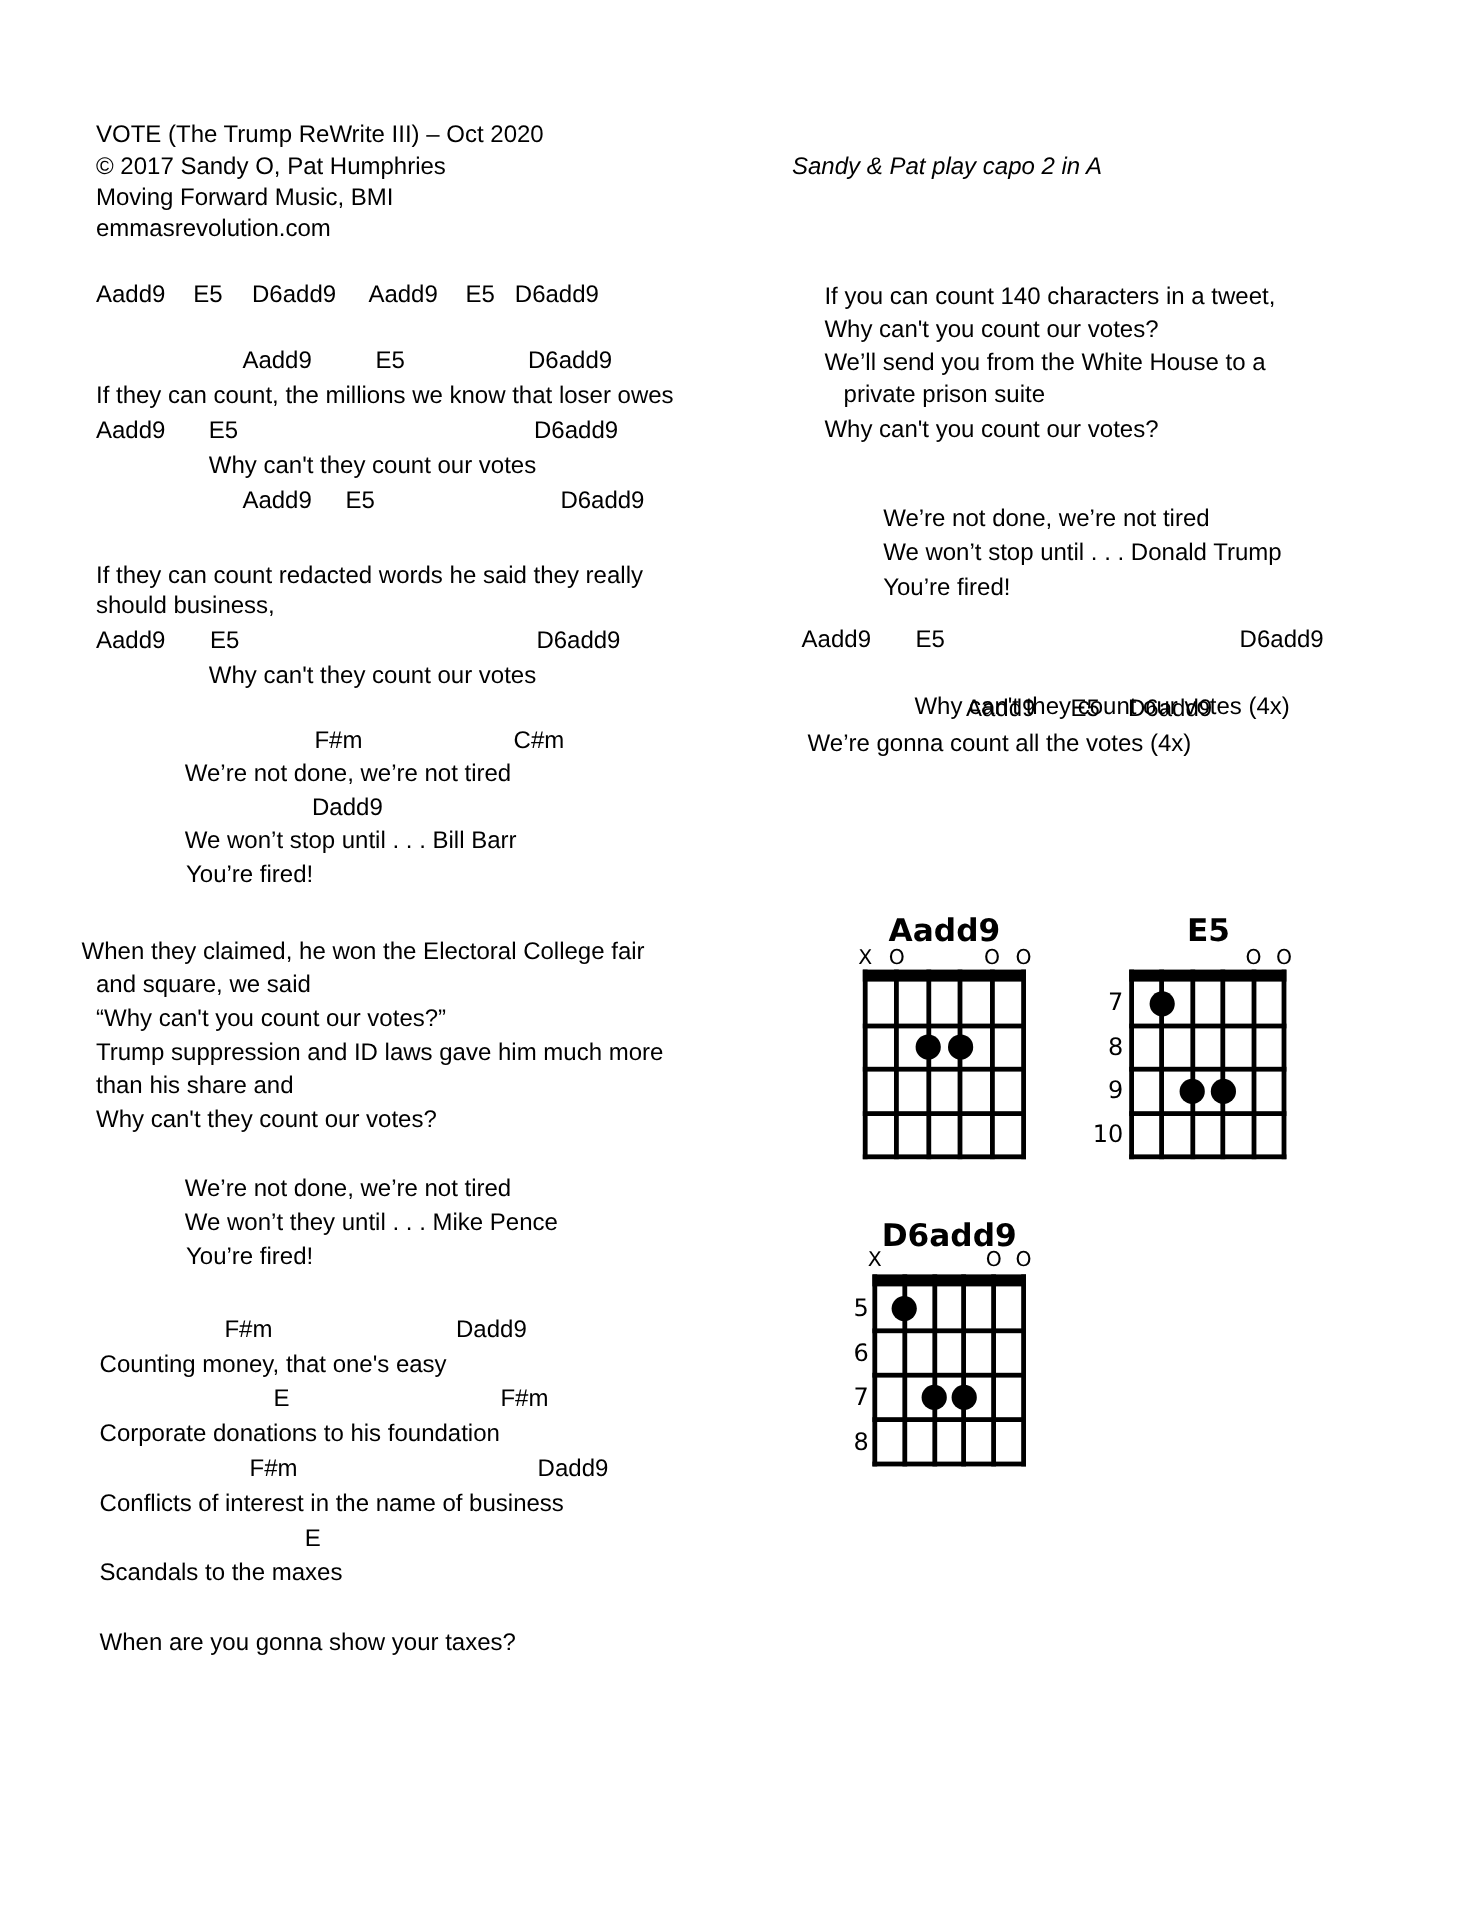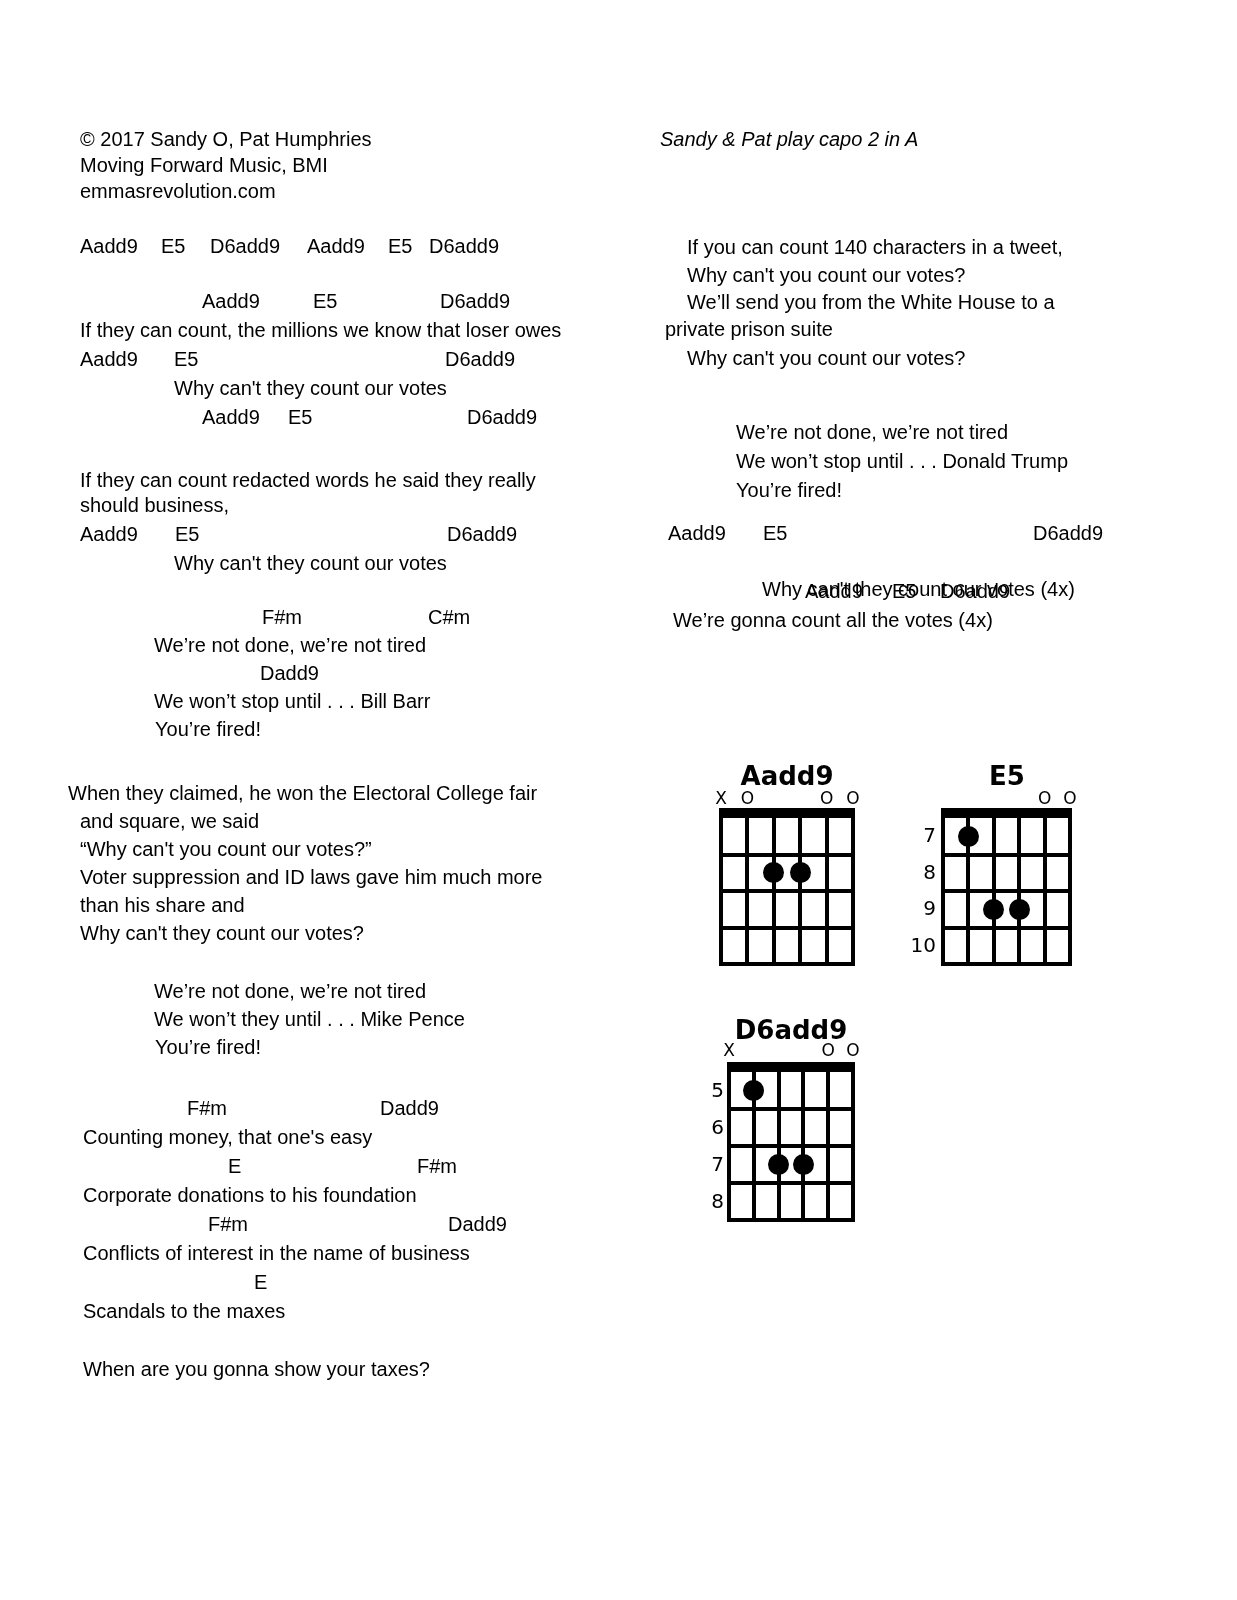--- a/index.html
+++ b/index.html
@@ -15,20 +15,21 @@
              font-size:17px;line-height:18px;}
   .dg-nut,.dg-string,.dg-fret{position:absolute;background:#000;}
   .dg-dot{position:absolute;background:#000;border-radius:50%;}
   .dg-fretnum{position:absolute;text-align:right;font-family:"DejaVu Sans",sans-serif;
               font-size:20px;line-height:24px;}
 </style>
 </head>
 <body>
 
 <div class="page">
+  <div class="hline" style="top:99px;left:80px">VOTE (The Trump ReWrite III) – Oct 2020</div>
   <div class="hline" style="top:126px;left:80px">© 2017 Sandy O, Pat Humphries</div>
   <div class="hline ital" style="top:126px;left:660px">Sandy &amp; Pat play capo 2 in A</div>
   <div class="hline" style="top:152px;left:80px">Moving Forward Music, BMI</div>
   <div class="hline" style="top:178px;left:80px">emmasrevolution.com</div>
 
   <div id="lines-layer">
       <span class="seg" style="left: 80px; top: 233px;">Aadd9</span>
       <span class="seg" style="left: 161px; top: 233px;">E5</span>
       <span class="seg" style="left: 210px; top: 233px;">D6add9</span>
       <span class="seg" style="left: 307px; top: 233px;">Aadd9</span>
@@ -53,42 +54,42 @@
       <span class="seg" style="left: 174px; top: 550px;">Why can't they count our votes</span>
       <span class="seg" style="left: 262px; top: 604px;">F#m</span>
       <span class="seg" style="left: 428px; top: 604px;">C#m</span>
       <span class="seg" style="left: 154px; top: 632px;">We’re not done, we’re not tired</span>
       <span class="seg" style="left: 260px; top: 660px;">Dadd9</span>
       <span class="seg" style="left: 154px; top: 688px;">We won’t stop until . . . Bill Barr</span>
       <span class="seg" style="left: 155px; top: 716px;">You’re fired!</span>
       <span class="seg" style="left: 68px; top: 780px;">When they claimed, he won the Electoral College fair</span>
       <span class="seg" style="left: 80px; top: 808px;">and square, we said</span>
       <span class="seg" style="left: 80px; top: 836px;">“Why can't you count our votes?”</span>
-      <span class="seg" style="left: 80px; top: 864px;">Voter suppression and ID laws gave him much more</span>
+      <span class="seg" style="left: 80px; top: 864px;">Trump suppression and ID laws gave him much more</span>
       <span class="seg" style="left: 80px; top: 892px;">than his share and</span>
       <span class="seg" style="left: 80px; top: 920px;">Why can't they count our votes?</span>
       <span class="seg" style="left: 154px; top: 978px;">We’re not done, we’re not tired</span>
       <span class="seg" style="left: 154px; top: 1006px;">We won’t they until . . . Mike Pence</span>
       <span class="seg" style="left: 155px; top: 1034px;">You’re fired!</span>
       <span class="seg" style="left: 187px; top: 1095px;">F#m</span>
       <span class="seg" style="left: 380px; top: 1095px;">Dadd9</span>
       <span class="seg it" style="left: 83px; top: 1124px;">Counting money, that one's easy</span>
       <span class="seg" style="left: 228px; top: 1153px;">E</span>
       <span class="seg" style="left: 417px; top: 1153px;">F#m</span>
       <span class="seg it" style="left: 83px; top: 1182px; text-align: right;">Corporate donations to his foundation</span>
       <span class="seg" style="left: 208px; top: 1211px;">F#m</span>
       <span class="seg" style="left: 448px; top: 1211px;">Dadd9</span>
       <span class="seg it" style="left: 83px; top: 1240px;">Conflicts of interest in the name of business</span>
       <span class="seg" style="left: 254px; top: 1269px;">E</span>
       <span class="seg it" style="left: 83px; top: 1298px;">Scandals to the maxes</span>
       <span class="seg it" style="left: 83px; top: 1356px;">When are you gonna show your taxes?</span>
       <span class="seg" style="left: 687px; top: 234px;">If you can count 140 characters in a tweet,</span>
       <span class="seg" style="left: 687px; top: 262px;">Why can't you count our votes?</span>
       <span class="seg" style="left: 687px; top: 289px;">We’ll send you from the White House to a</span>
-      <span class="seg" style="left: 665px; top: 316px;">private prison suite</span>
+      <span class="seg" style="left: 703px; top: 316px;">private prison suite</span>
       <span class="seg" style="left: 687px; top: 345px;">Why can't you count our votes?</span>
       <span class="seg" style="left: 736px; top: 419px;">We’re not done, we’re not tired</span>
       <span class="seg" style="left: 736px; top: 448px;">We won’t stop until . . . Donald Trump</span>
       <span class="seg" style="left: 736px; top: 477px;">You’re fired!</span>
       <span class="seg" style="left: 668px; top: 520px;">Aadd9</span>
       <span class="seg" style="left: 763px; top: 520px;">E5</span>
       <span class="seg" style="left: 1033px; top: 520px;">D6add9</span>
       <span class="seg" style="left: 762px; top: 576px;">Why can't they count our votes (4x)</span>
       <span class="seg" style="left: 805px; top: 578px;">Aadd9</span>
       <span class="seg" style="left: 892px; top: 578px;">E5</span>

